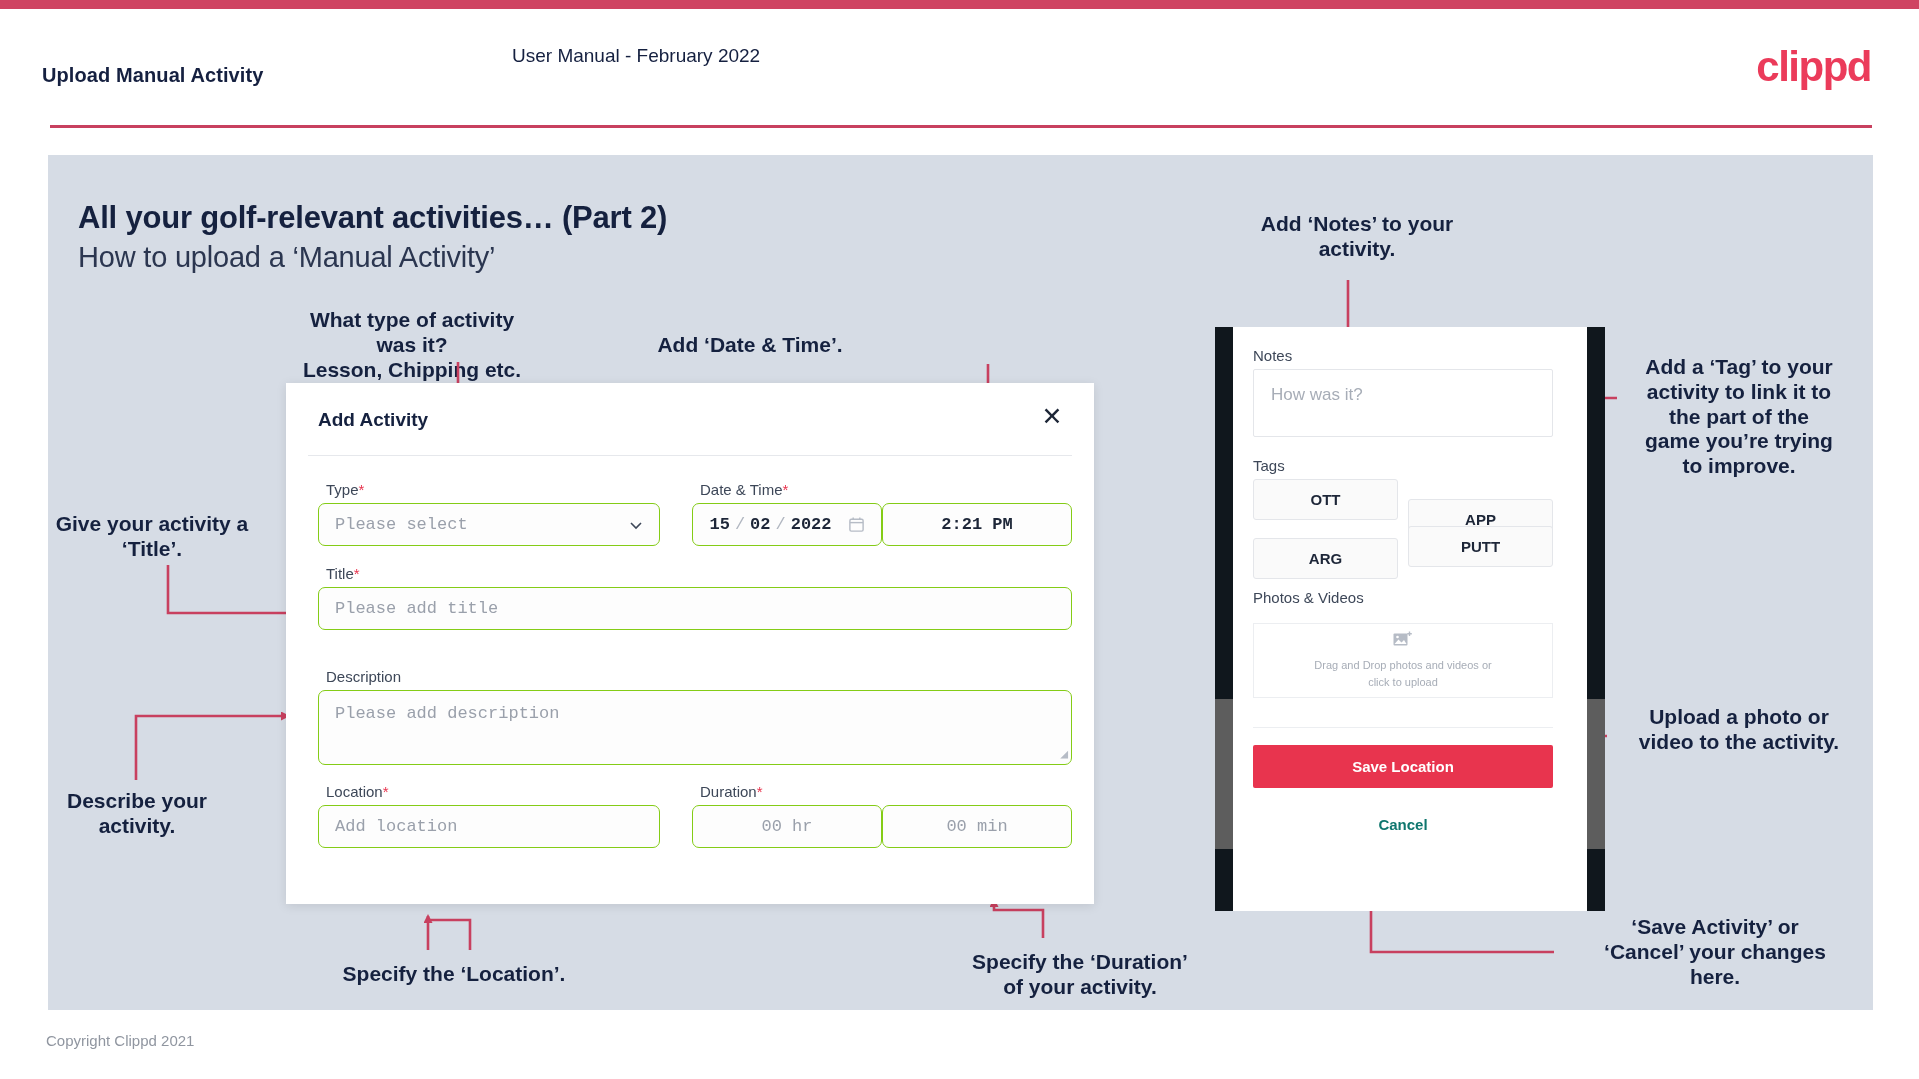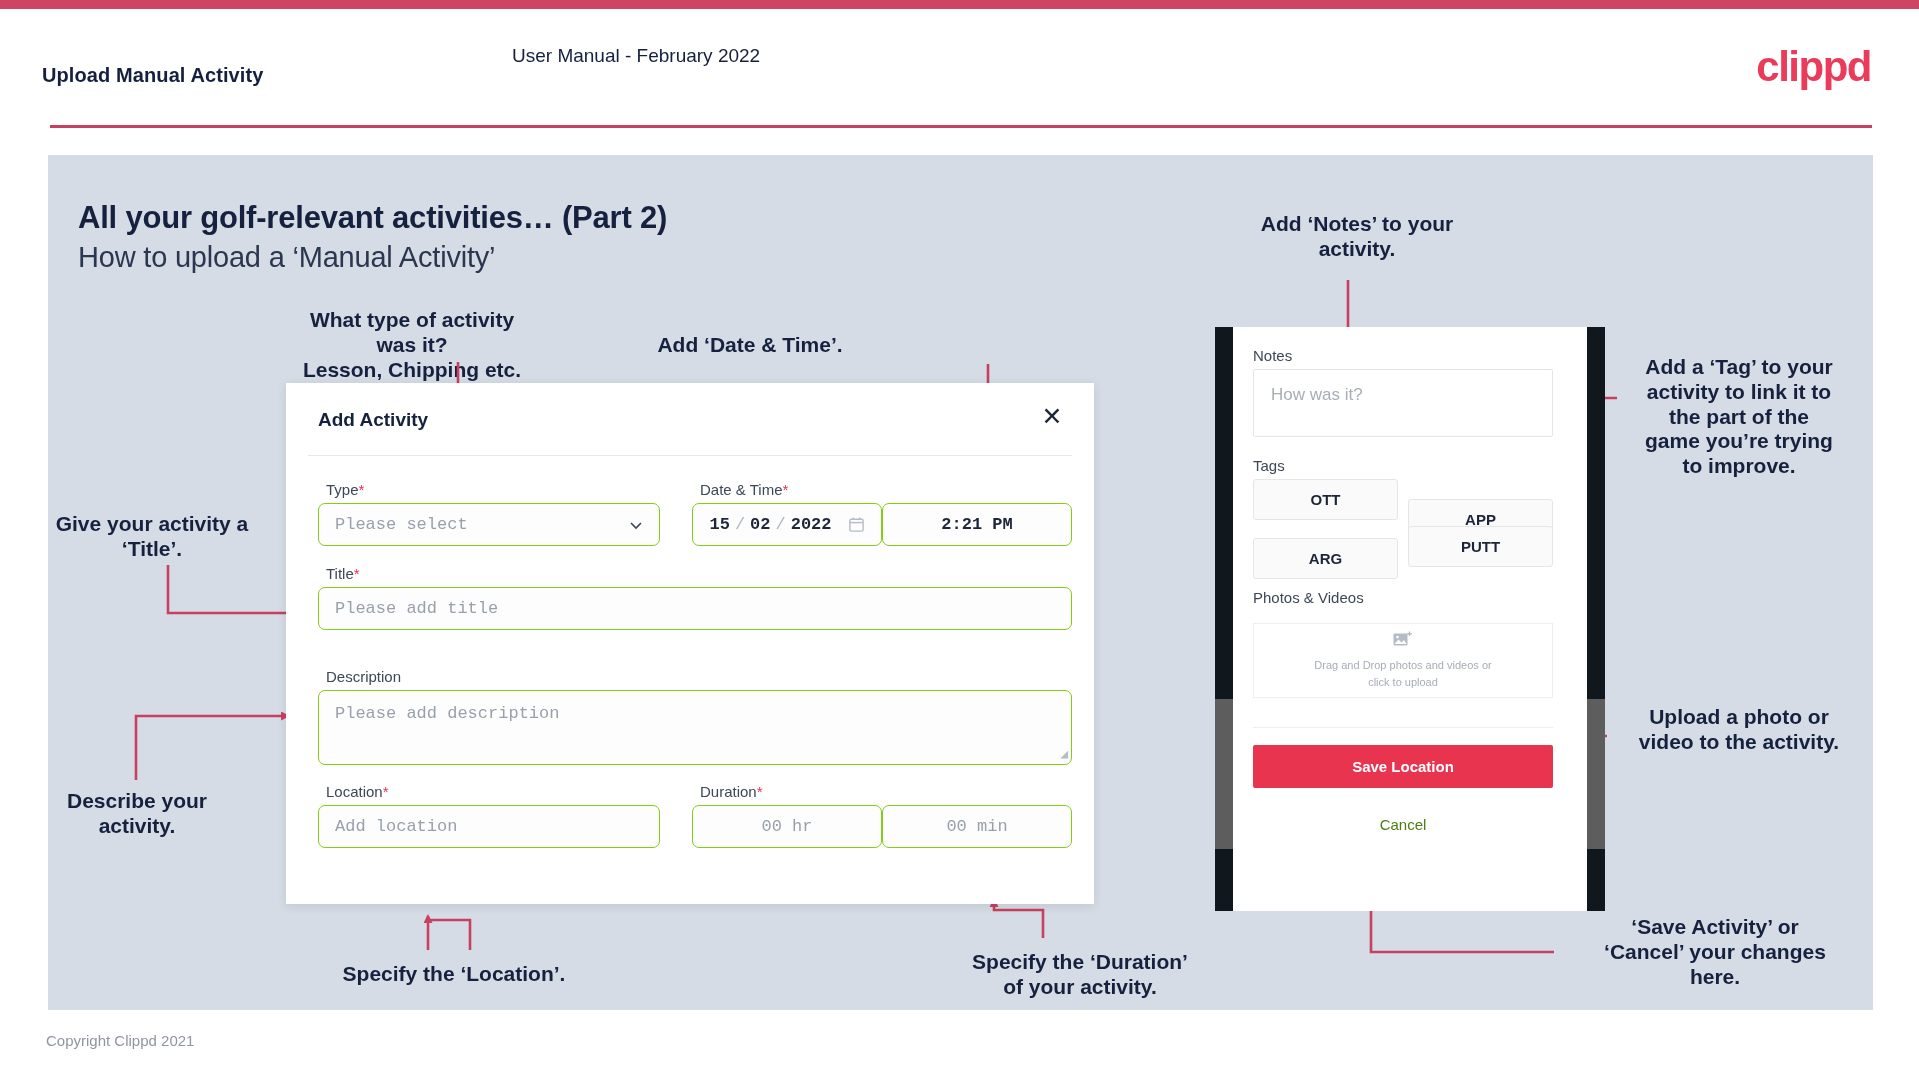--- a/index.html
+++ b/index.html
@@ -142,21 +142,21 @@
   }
   .drop-txt { font-size: 11px; color: #a7adb7; text-align: center; line-height: 1.5; }
   .p-rule { position: absolute; height: 1px; background: #eceef1; }
   .save-btn {
     position: absolute; background: #e8344e; color: #fff;
     display: flex; align-items: center; justify-content: center;
     font-size: 15px; font-weight: 700; border-radius: 2px; cursor: pointer;
   }
   .cancel-btn {
     position: absolute; display: flex; align-items: center; justify-content: center;
-    font-size: 15px; font-weight: 400; color: #4d7c0f; cursor: pointer;
+    font-size: 15px; font-weight: 700; color: #0f766e; cursor: pointer;
   }
 
   .copyright {
     position: absolute; left: 46px; top: 1032px;
     font-size: 15px; color: #9096a0;
   }
 </style>
 </head>
 <body>
 

